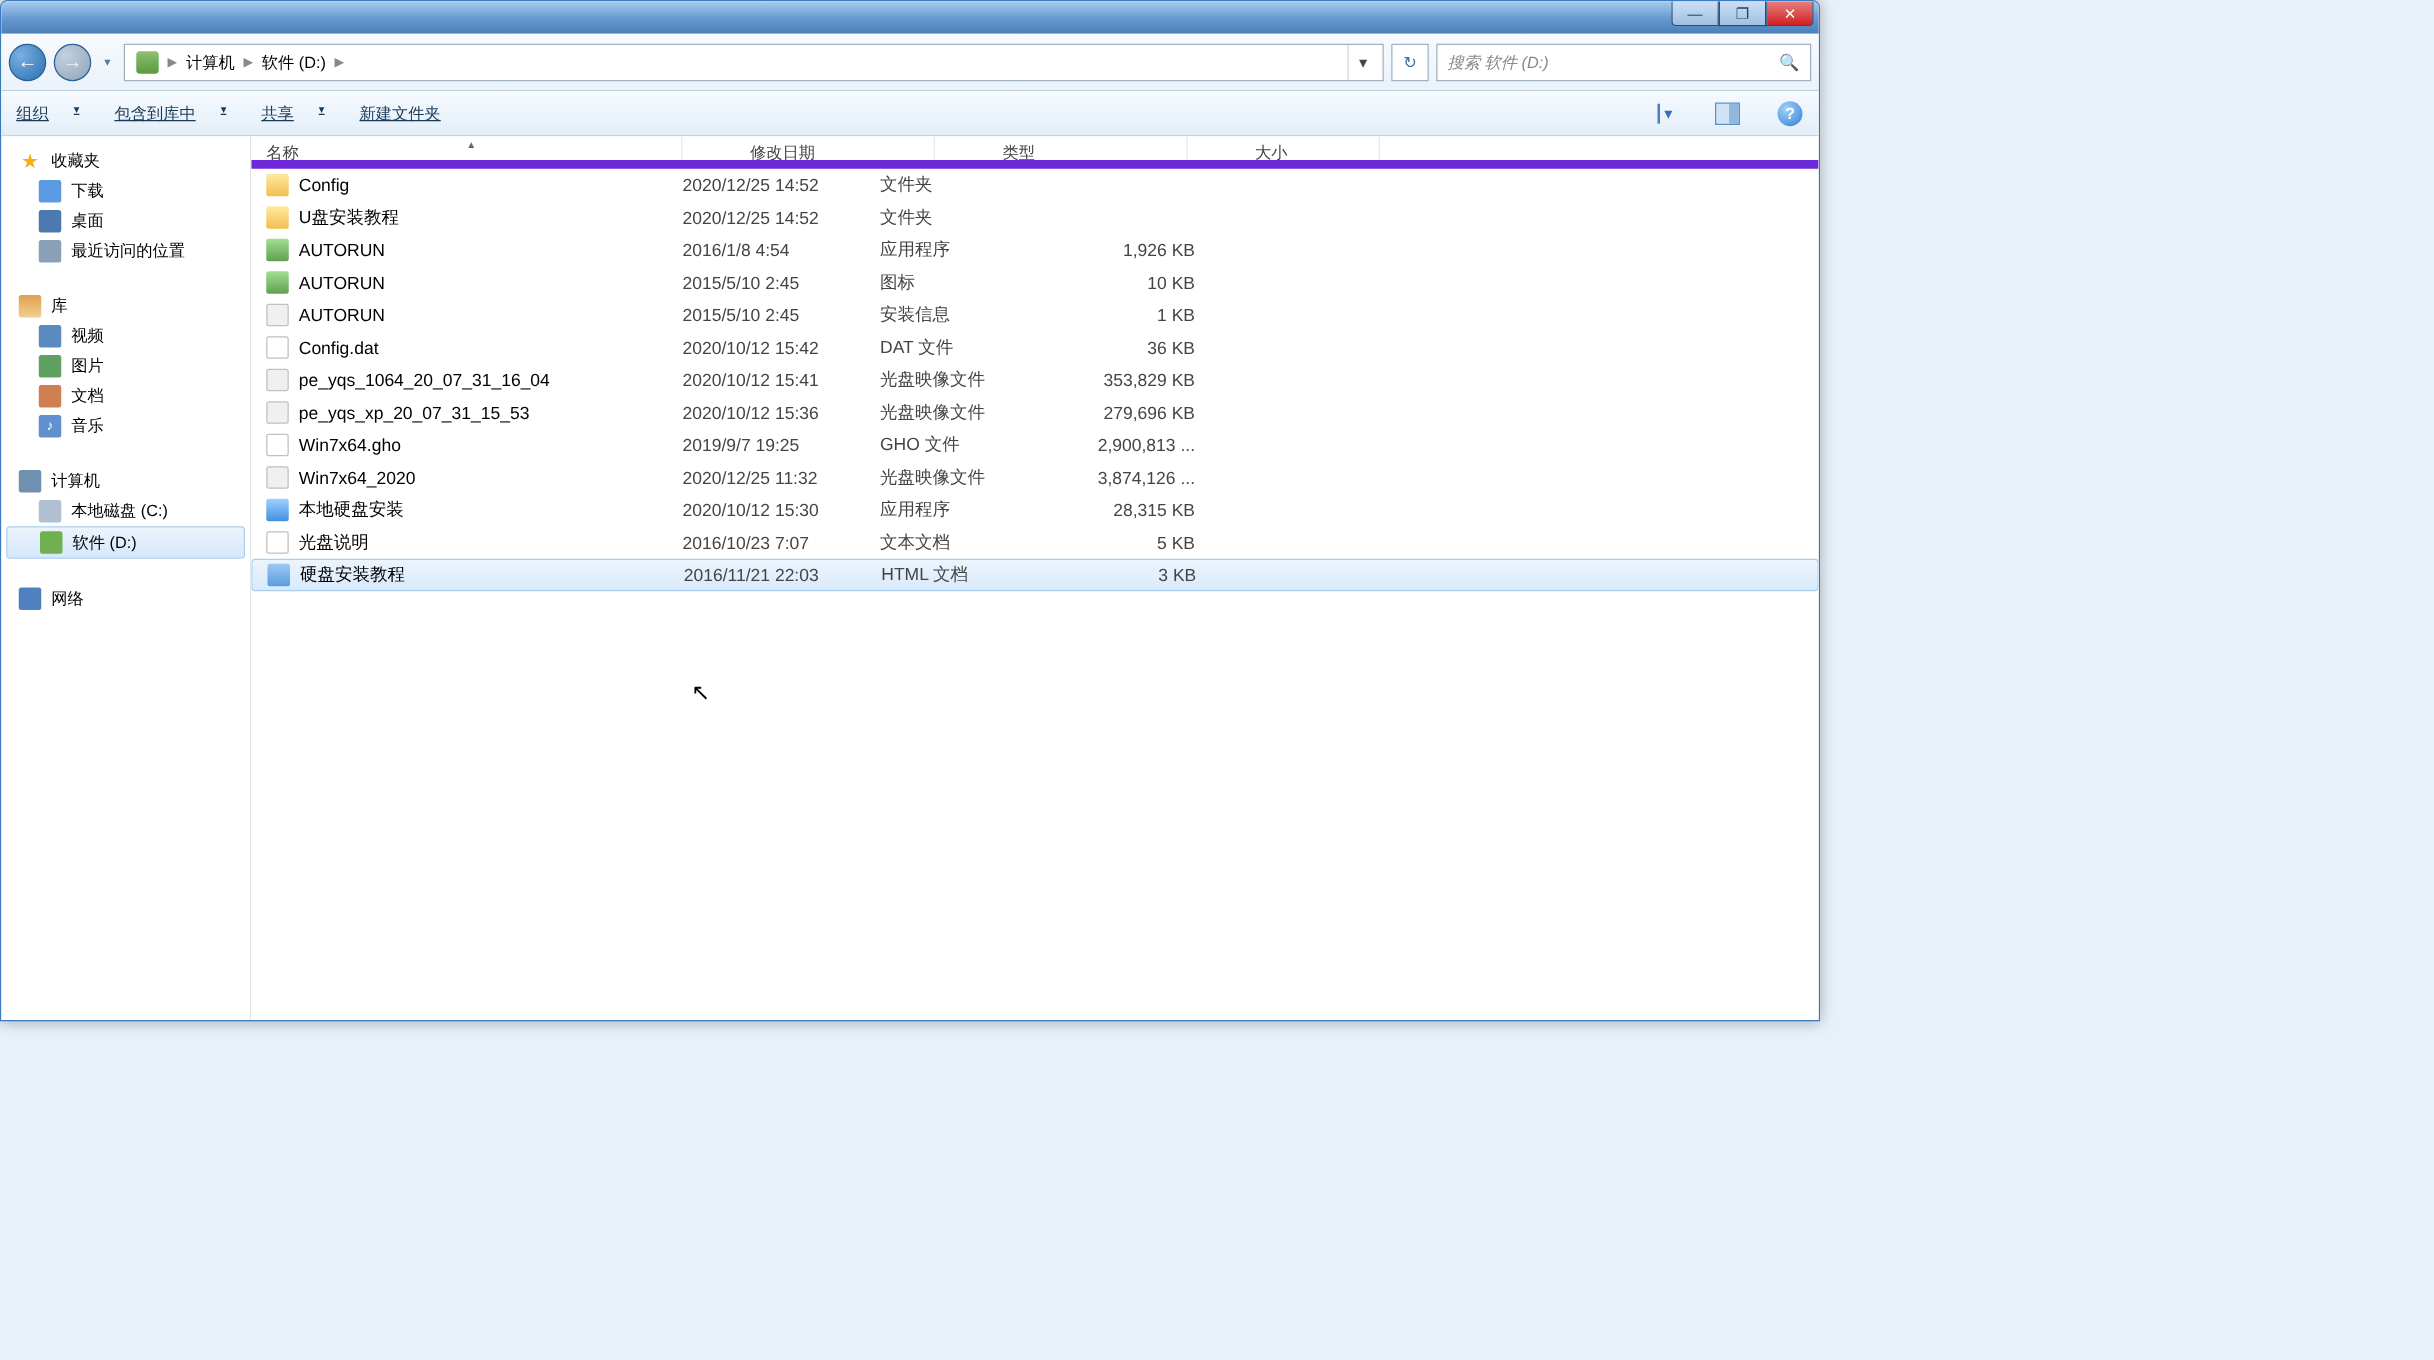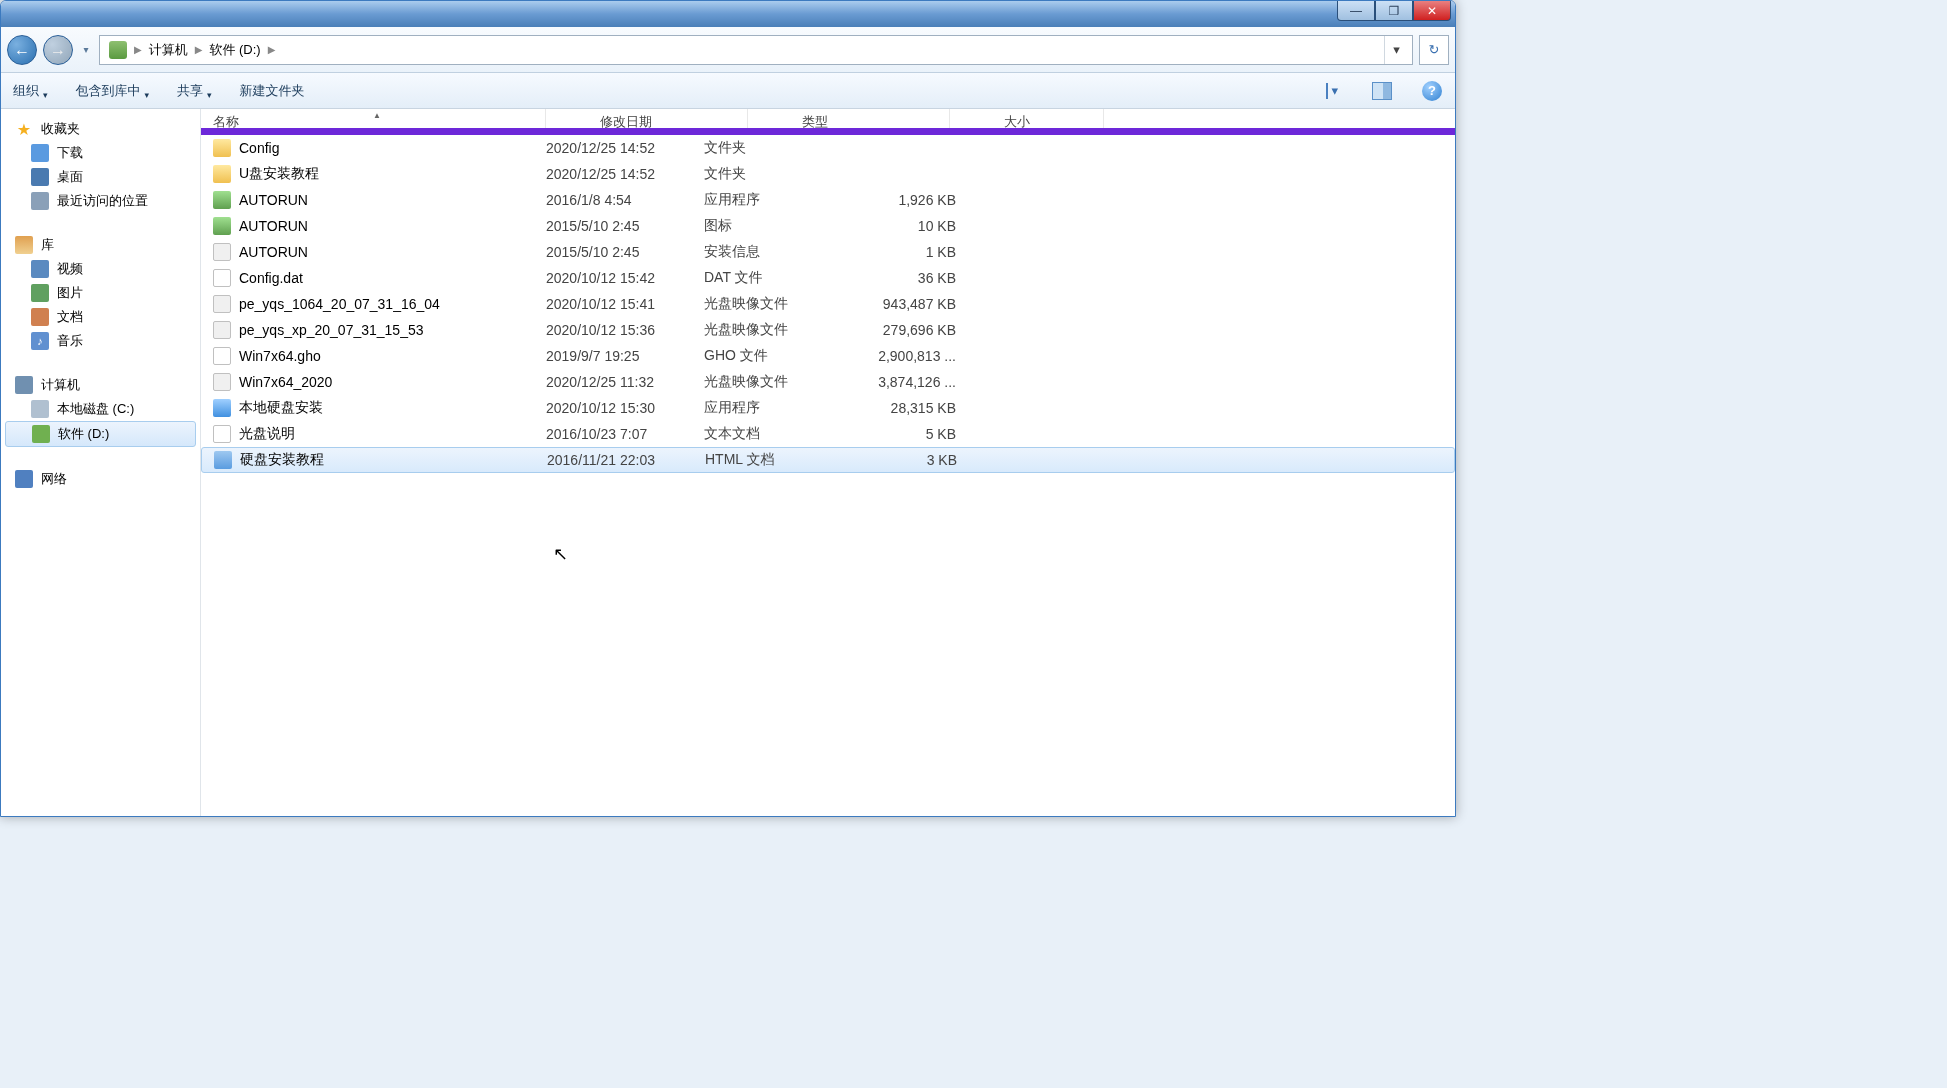--- a/index.html
+++ b/index.html
@@ -159,22 +159,23 @@
   background: linear-gradient(to bottom, #f6faff, #e4eef8);
   border-bottom: 1px solid #c8d4e0;
   display: flex;
   align-items: center;
   padding: 0 12px;
   gap: 28px;
 }
 .tool-item {
   color: #1a3a5a;
   display: flex;
-  align-items: flex-end;
-  gap: 4px;
+  align-items: flex-start;
+  gap: 20px;
+  text-decoration: underline;
 }
 .tool-item .tri { font-size: 9px; }
 .toolbar-spacer { flex: 1; }
 .tool-icon {
   width: 22px;
   height: 22px;
   display: flex;
   align-items: center;
   justify-content: center;
   color: #3a70b0;
@@ -383,20 +384,24 @@
       <span class="crumb">计算机</span>
       <span class="sep">▶</span>
       <span class="crumb">软件 (D:)</span>
       <span class="sep">▶</span>
       <span style="flex:1"></span>
       <span class="addr-drop">▾</span>
     </div>
 
     <div class="refresh-btn">↻</div>
 
+    <div class="search-box">
+      <span>搜索 软件 (D:)</span>
+      <span class="mag">🔍</span>
+    </div>
   </div>
 
   <div class="toolbar">
     <div class="tool-item">
       <span>组织</span>
         <span class="tri">▾</span>
     </div>
     <div class="tool-item">
       <span>包含到库中</span>
         <span class="tri">▾</span>
@@ -556,21 +561,21 @@
             <div class="cell-type">DAT 文件</div>
             <div class="cell-size">36 KB</div>
           </div>
           <div class="file-row">
             <div class="cell-name">
               <span class="file-icon fi-iso"></span>
               <span>pe_yqs_1064_20_07_31_16_04</span>
             </div>
             <div class="cell-date">2020/10/12 15:41</div>
             <div class="cell-type">光盘映像文件</div>
-            <div class="cell-size">943,487 KB</div>
+            <div class="cell-size">353,829 KB</div>
           </div>
           <div class="file-row">
             <div class="cell-name">
               <span class="file-icon fi-iso"></span>
               <span>pe_yqs_xp_20_07_31_15_53</span>
             </div>
             <div class="cell-date">2020/10/12 15:36</div>
             <div class="cell-type">光盘映像文件</div>
             <div class="cell-size">279,696 KB</div>
           </div>

